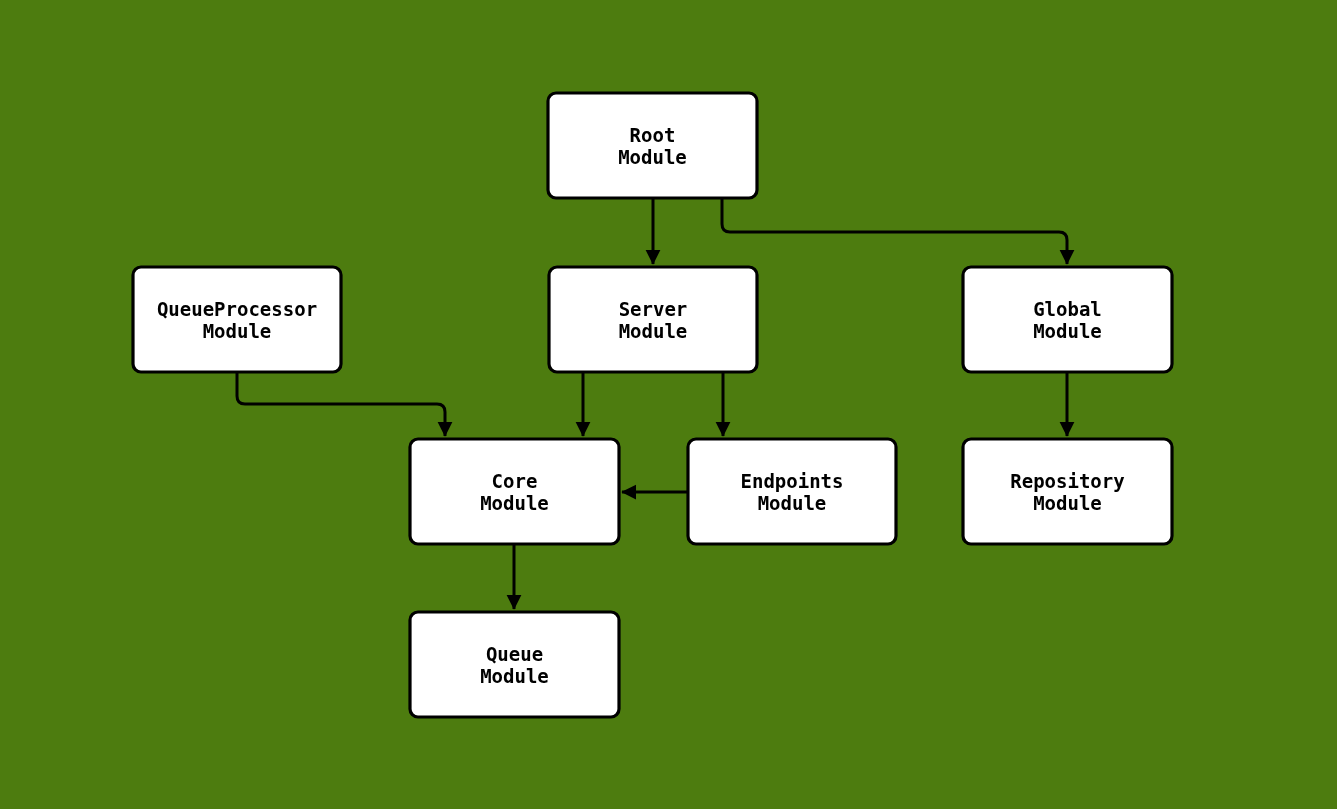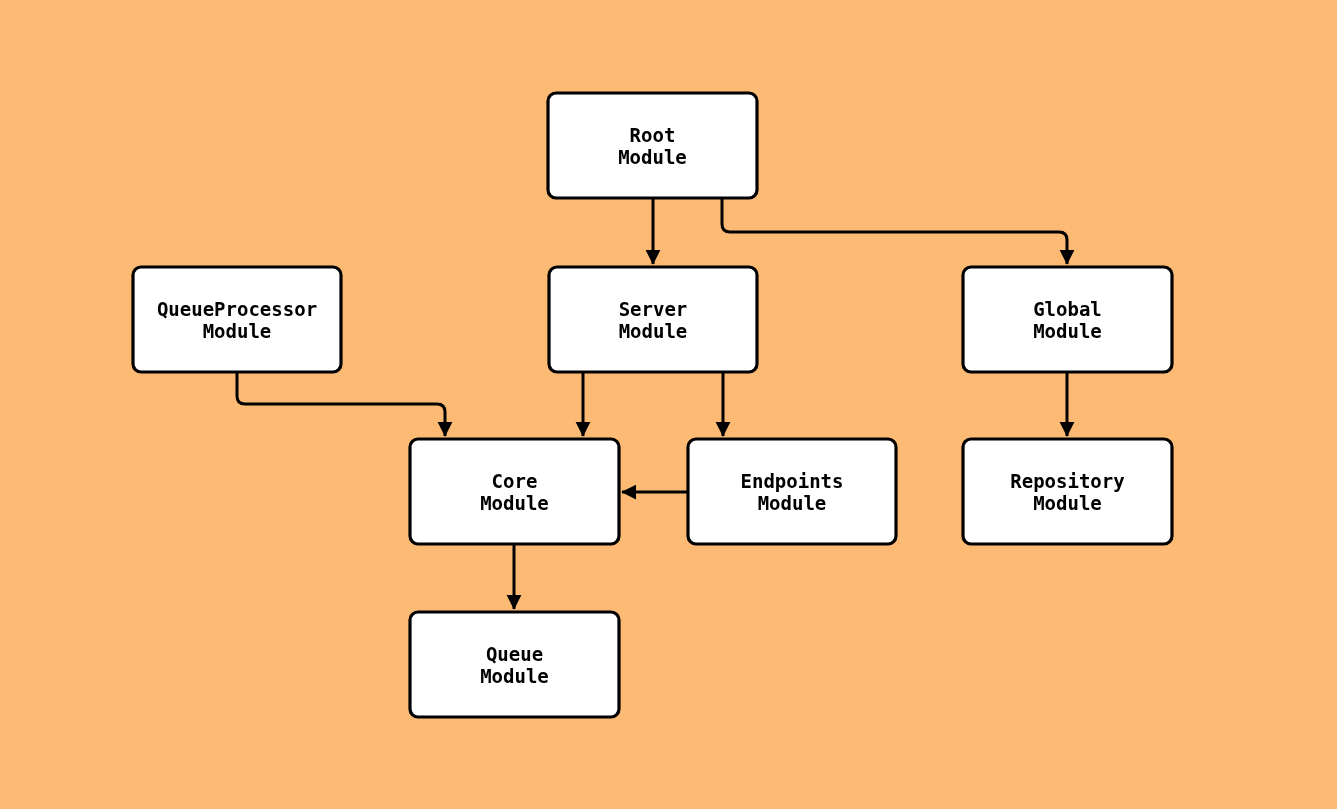--- a/index.html
+++ b/index.html
@@ -5,21 +5,21 @@
   html, body {
     margin: 0;
     padding: 0;
     background: #ffffff;
     font-family: "DejaVu Sans Mono", "Liberation Mono", monospace;
   }
   .canvas {
     position: relative;
     width: 1337px;
     height: 809px;
-    background: #fdba74;
+    background: #4d7c0f;
     overflow: hidden;
   }
   svg { display: block; }
   .node-box {
     fill: #ffffff;
     stroke: #000000;
     stroke-width: 3.2;
   }
   .node-label {
     fill: #000000;

